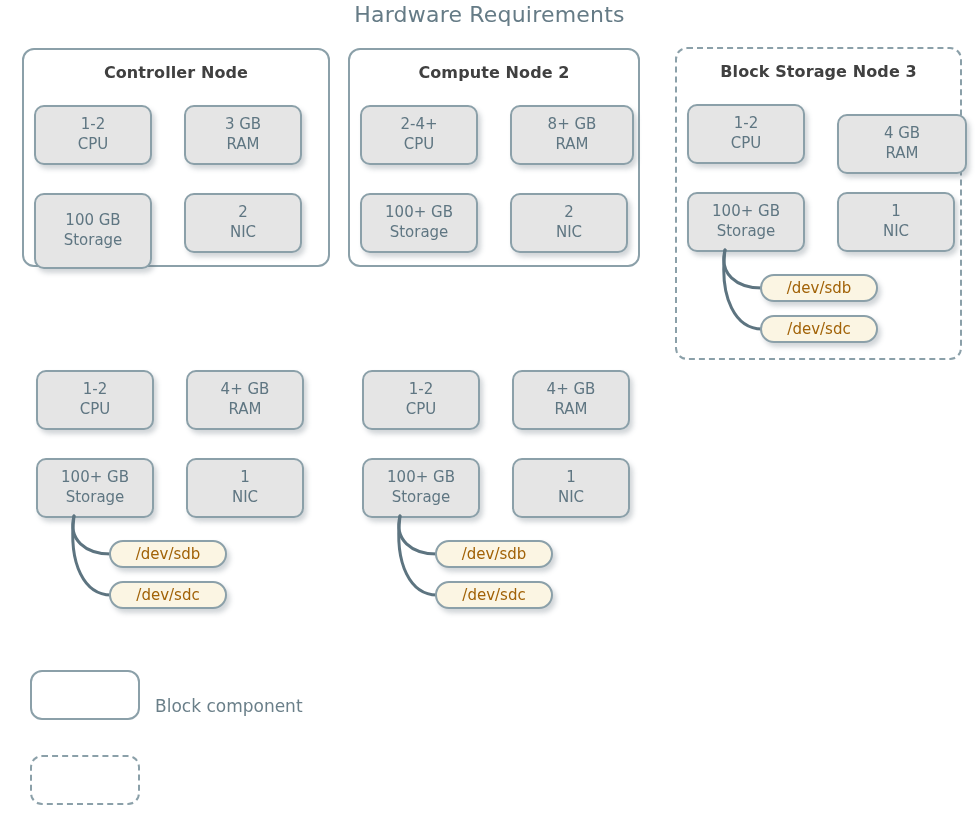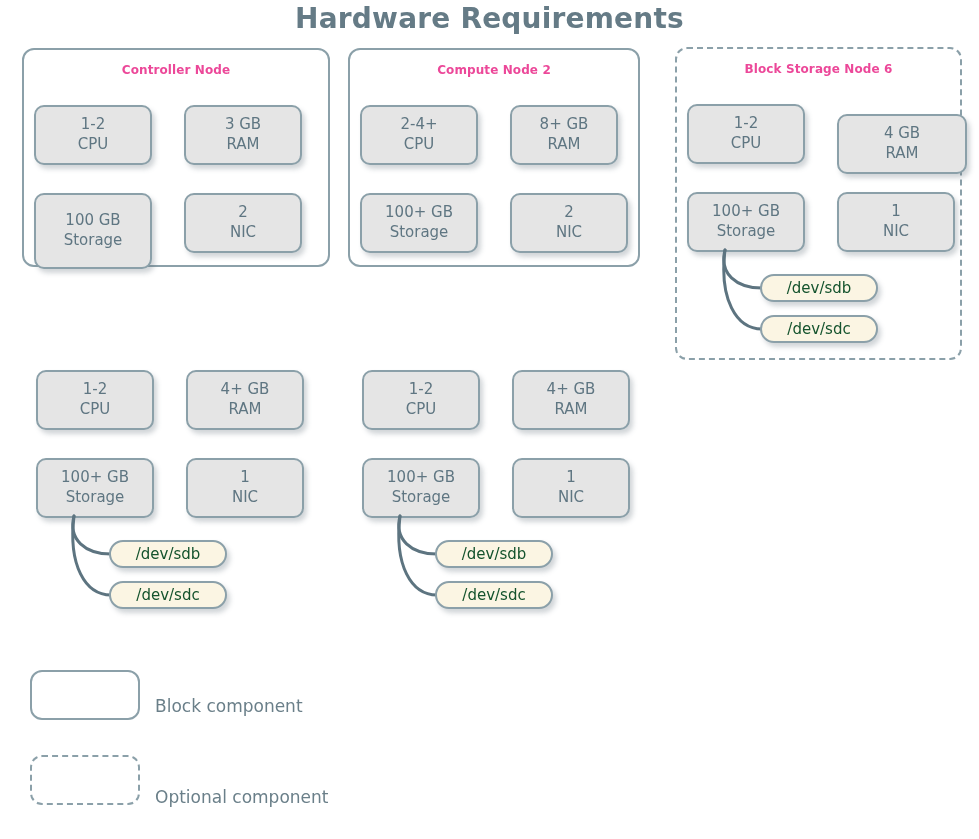--- a/index.html
+++ b/index.html
@@ -9,44 +9,44 @@
     font-family:"DejaVu Sans", sans-serif;
     color:#5f7682;
     overflow:hidden;
     position:relative;
   }
   #canvas{position:relative;width:979px;height:839px;}
 
   .page-title{
     position:absolute;left:0;top:2px;width:979px;
     text-align:center;
-    font-size:28px;
-    font-weight:700;
+    font-size:22px;
+    font-weight:400;
     color:#657b86;
     letter-spacing:.2px;
   }
 
   
   .node{
     position:absolute;
     border:2px solid #8ba0a9;
     border-radius:12px;
     background:transparent;
     box-sizing:border-box;
   }
   .node.dashed{
     border-style:dashed;
     border-width:2.5px;
   }
   .node-title{
     position:absolute;left:0;top:13px;width:100%;
     text-align:center;
-    font-size:12px;
+    font-size:16px;
     font-weight:700;
-    color:#ec4899;
+    color:#404040;
     letter-spacing:.1px;
   }
 
   
   .spec{
     position:absolute;
     background:#e5e5e5;
     border:2px solid #8ba0a9;
     border-radius:10px;
     box-shadow:3px 4px 5px rgba(90,105,115,.28);
@@ -67,21 +67,21 @@
   
   .pill{
     position:absolute;
     background:#fbf5e3;
     border:2px solid #8ba0a9;
     border-radius:999px;
     box-shadow:3px 4px 5px rgba(90,105,115,.28);
     box-sizing:border-box;
     display:flex;align-items:center;justify-content:center;
     font-size:15px;
-    color:#14532d;
+    color:#a16207;
     z-index:3;
   }
 
   .connectors{position:absolute;left:0;top:0;overflow:visible;z-index:2;}
 
   
   .legend-swatch{
     position:absolute;
     width:110px;height:50px;
     border:2px solid #8ba0a9;
@@ -132,34 +132,34 @@
       <span>2</span>
       <span>NIC</span>
     </div>
     <div class="node" style="left: 348px; top: 48px; width: 292px; height: 219px;">
       <div class="node-title">Compute Node 2</div>
     </div>
     <div class="spec" style="left: 360px; top: 105px; width: 118px; height: 60px;">
       <span>2-4+</span>
       <span>CPU</span>
     </div>
-    <div class="spec" style="left: 510px; top: 105px; width: 108px; height: 60px;">
+    <div class="spec" style="left: 510px; top: 105px; width: 124px; height: 60px;">
       <span>8+ GB</span>
       <span>RAM</span>
     </div>
     <div class="spec" style="left: 360px; top: 193px; width: 118px; height: 60px;">
       <span>100+ GB</span>
       <span>Storage</span>
     </div>
     <div class="spec" style="left: 510px; top: 193px; width: 118px; height: 60px;">
       <span>2</span>
       <span>NIC</span>
     </div>
     <div class="node dashed" style="left: 675px; top: 47px; width: 287px; height: 313px;">
-      <div class="node-title">Block Storage Node 6</div>
+      <div class="node-title">Block Storage Node 3</div>
     </div>
     <div class="spec" style="left: 687px; top: 104px; width: 118px; height: 60px;">
       <span>1-2</span>
       <span>CPU</span>
     </div>
     <div class="spec" style="left: 837px; top: 114px; width: 130px; height: 60px;">
       <span>4 GB</span>
       <span>RAM</span>
     </div>
     <div class="spec" style="left: 687px; top: 192px; width: 118px; height: 60px;">
@@ -204,14 +204,13 @@
     </div>
     <div class="spec" style="left: 512px; top: 458px; width: 118px; height: 60px;">
       <span>1</span>
       <span>NIC</span>
     </div>
     <div class="pill" style="left: 435px; top: 540px; width: 118px; height: 28px;">/dev/sdb</div>
     <div class="pill" style="left: 435px; top: 581px; width: 118px; height: 28px;">/dev/sdc</div>
     <div class="legend-swatch" style="left: 30px; top: 670px;"></div>
     <div class="legend-label" style="left: 155px; top: 696px;">Block component</div>
     <div class="legend-swatch dashed" style="left: 30px; top: 755px;"></div>
-    <div class="legend-label" style="left: 155px; top: 787px;">Optional component</div>
   </div>
 
 </body></html>

